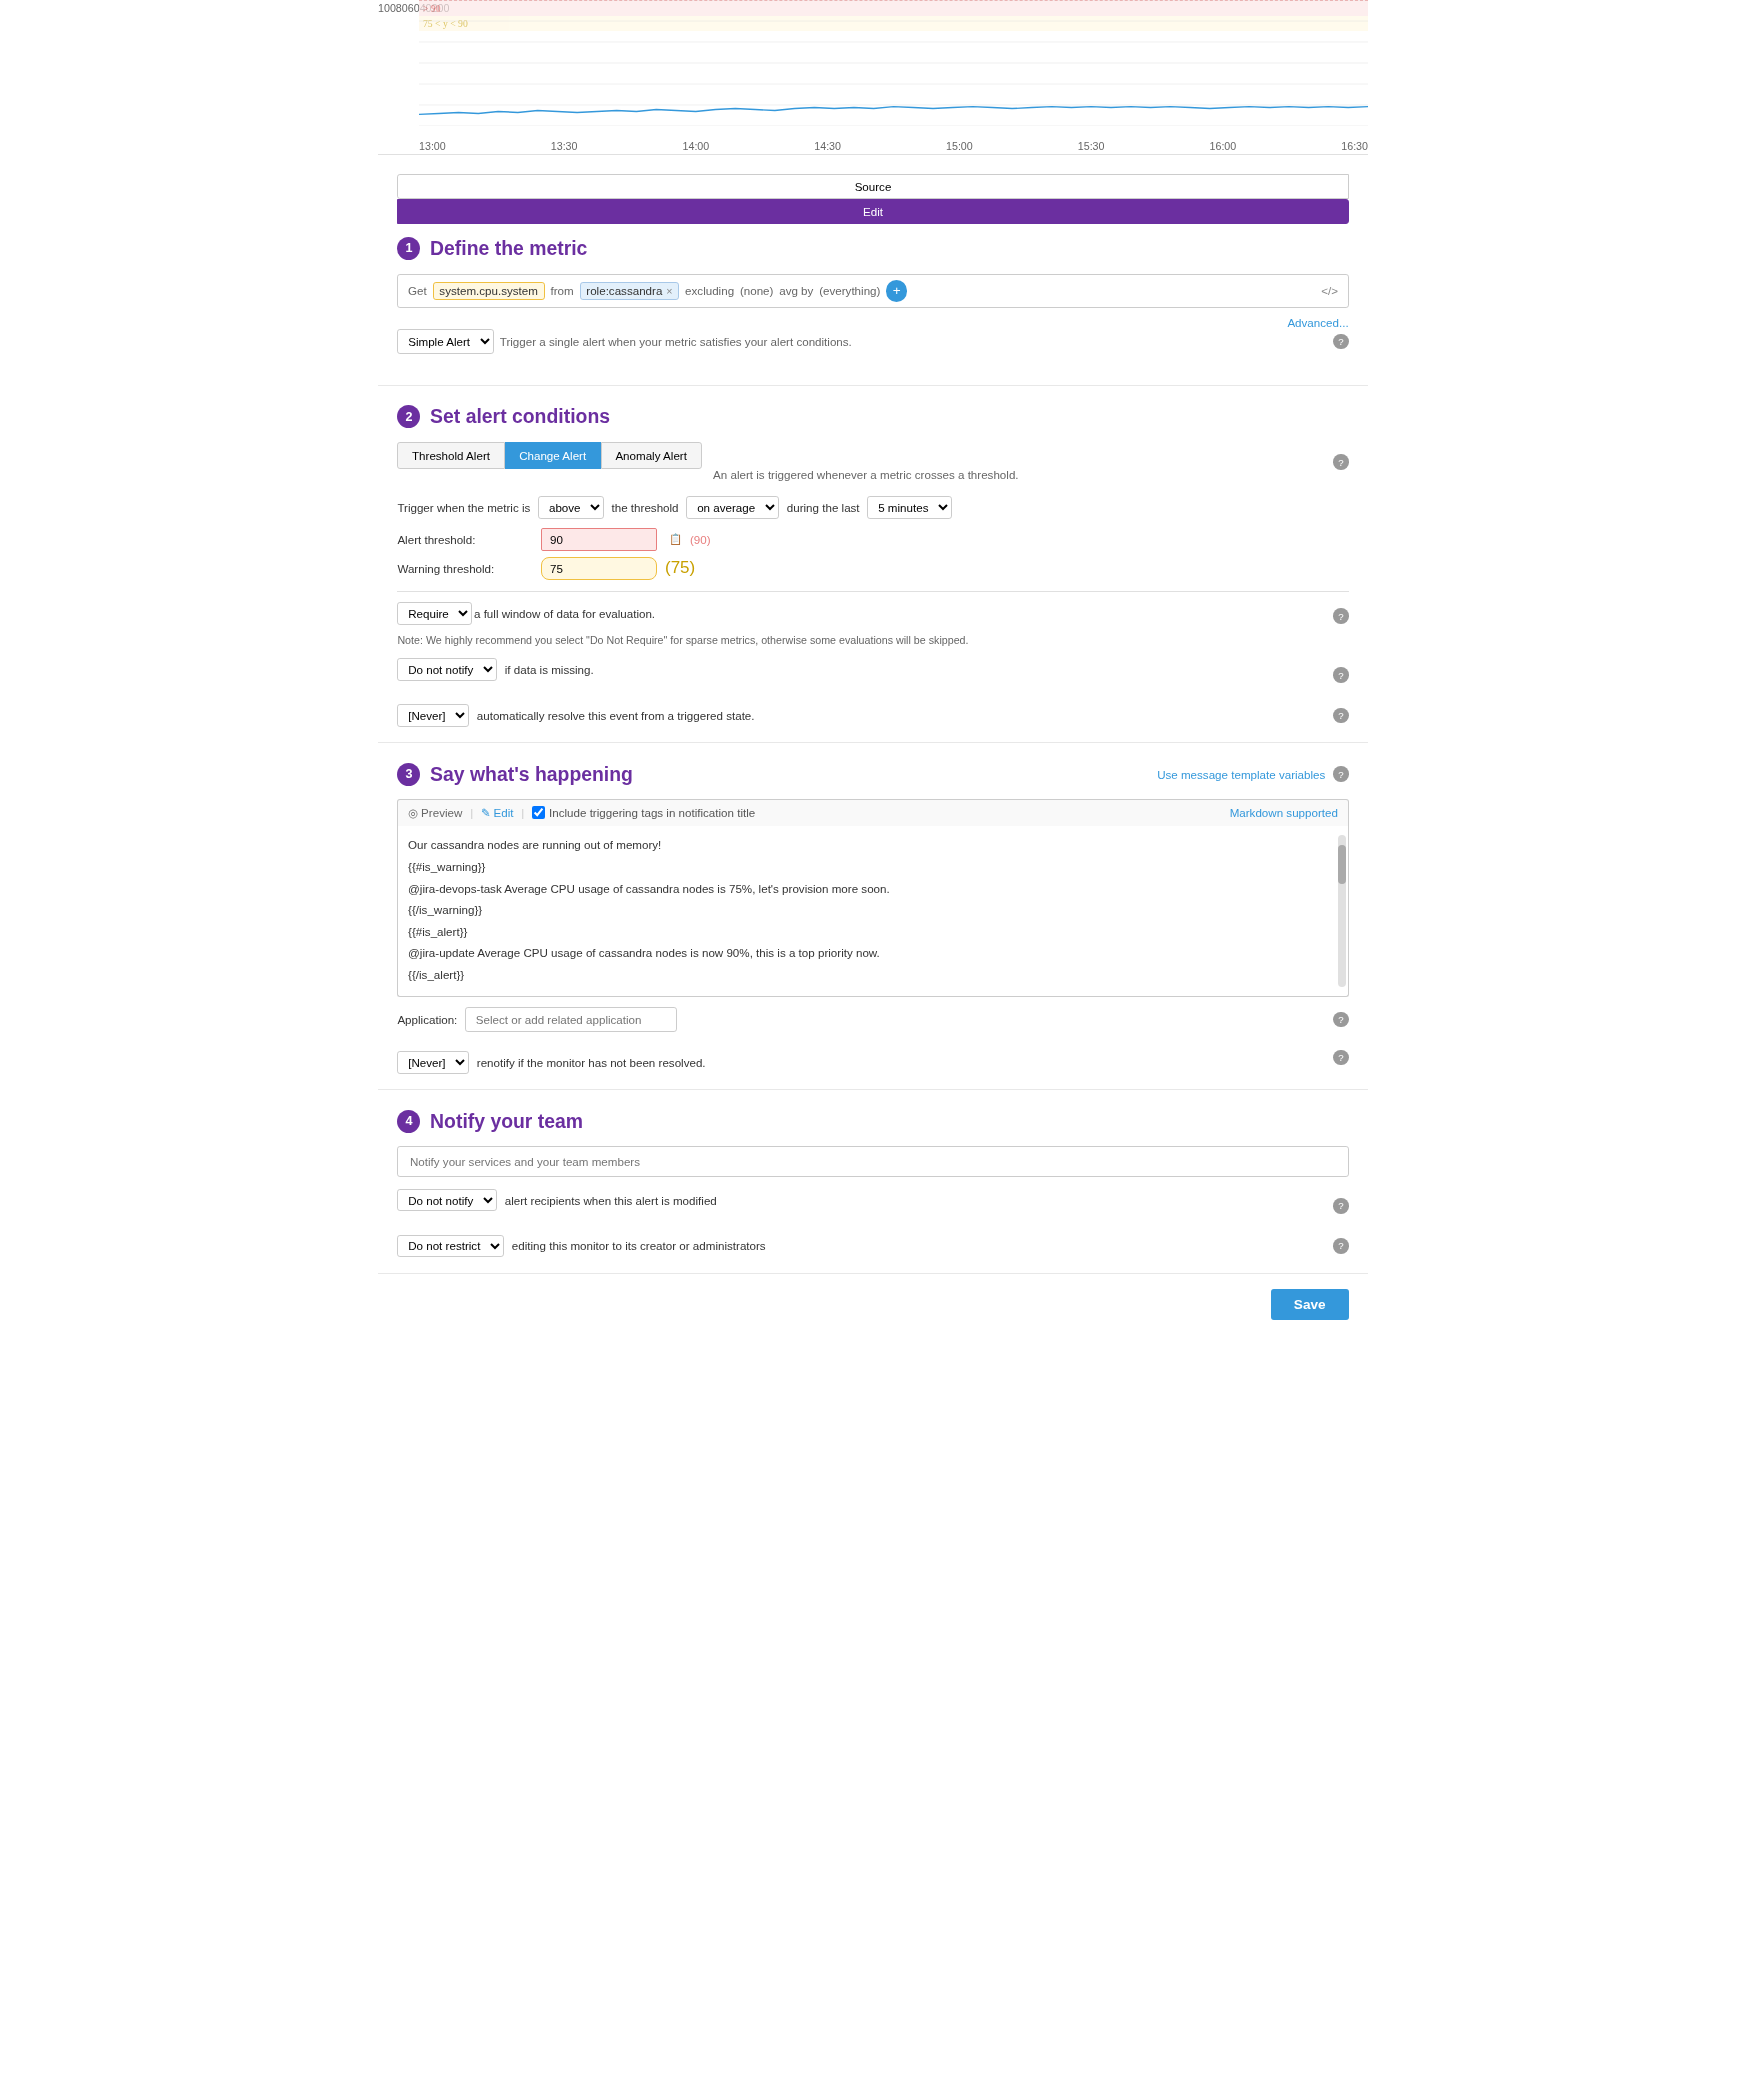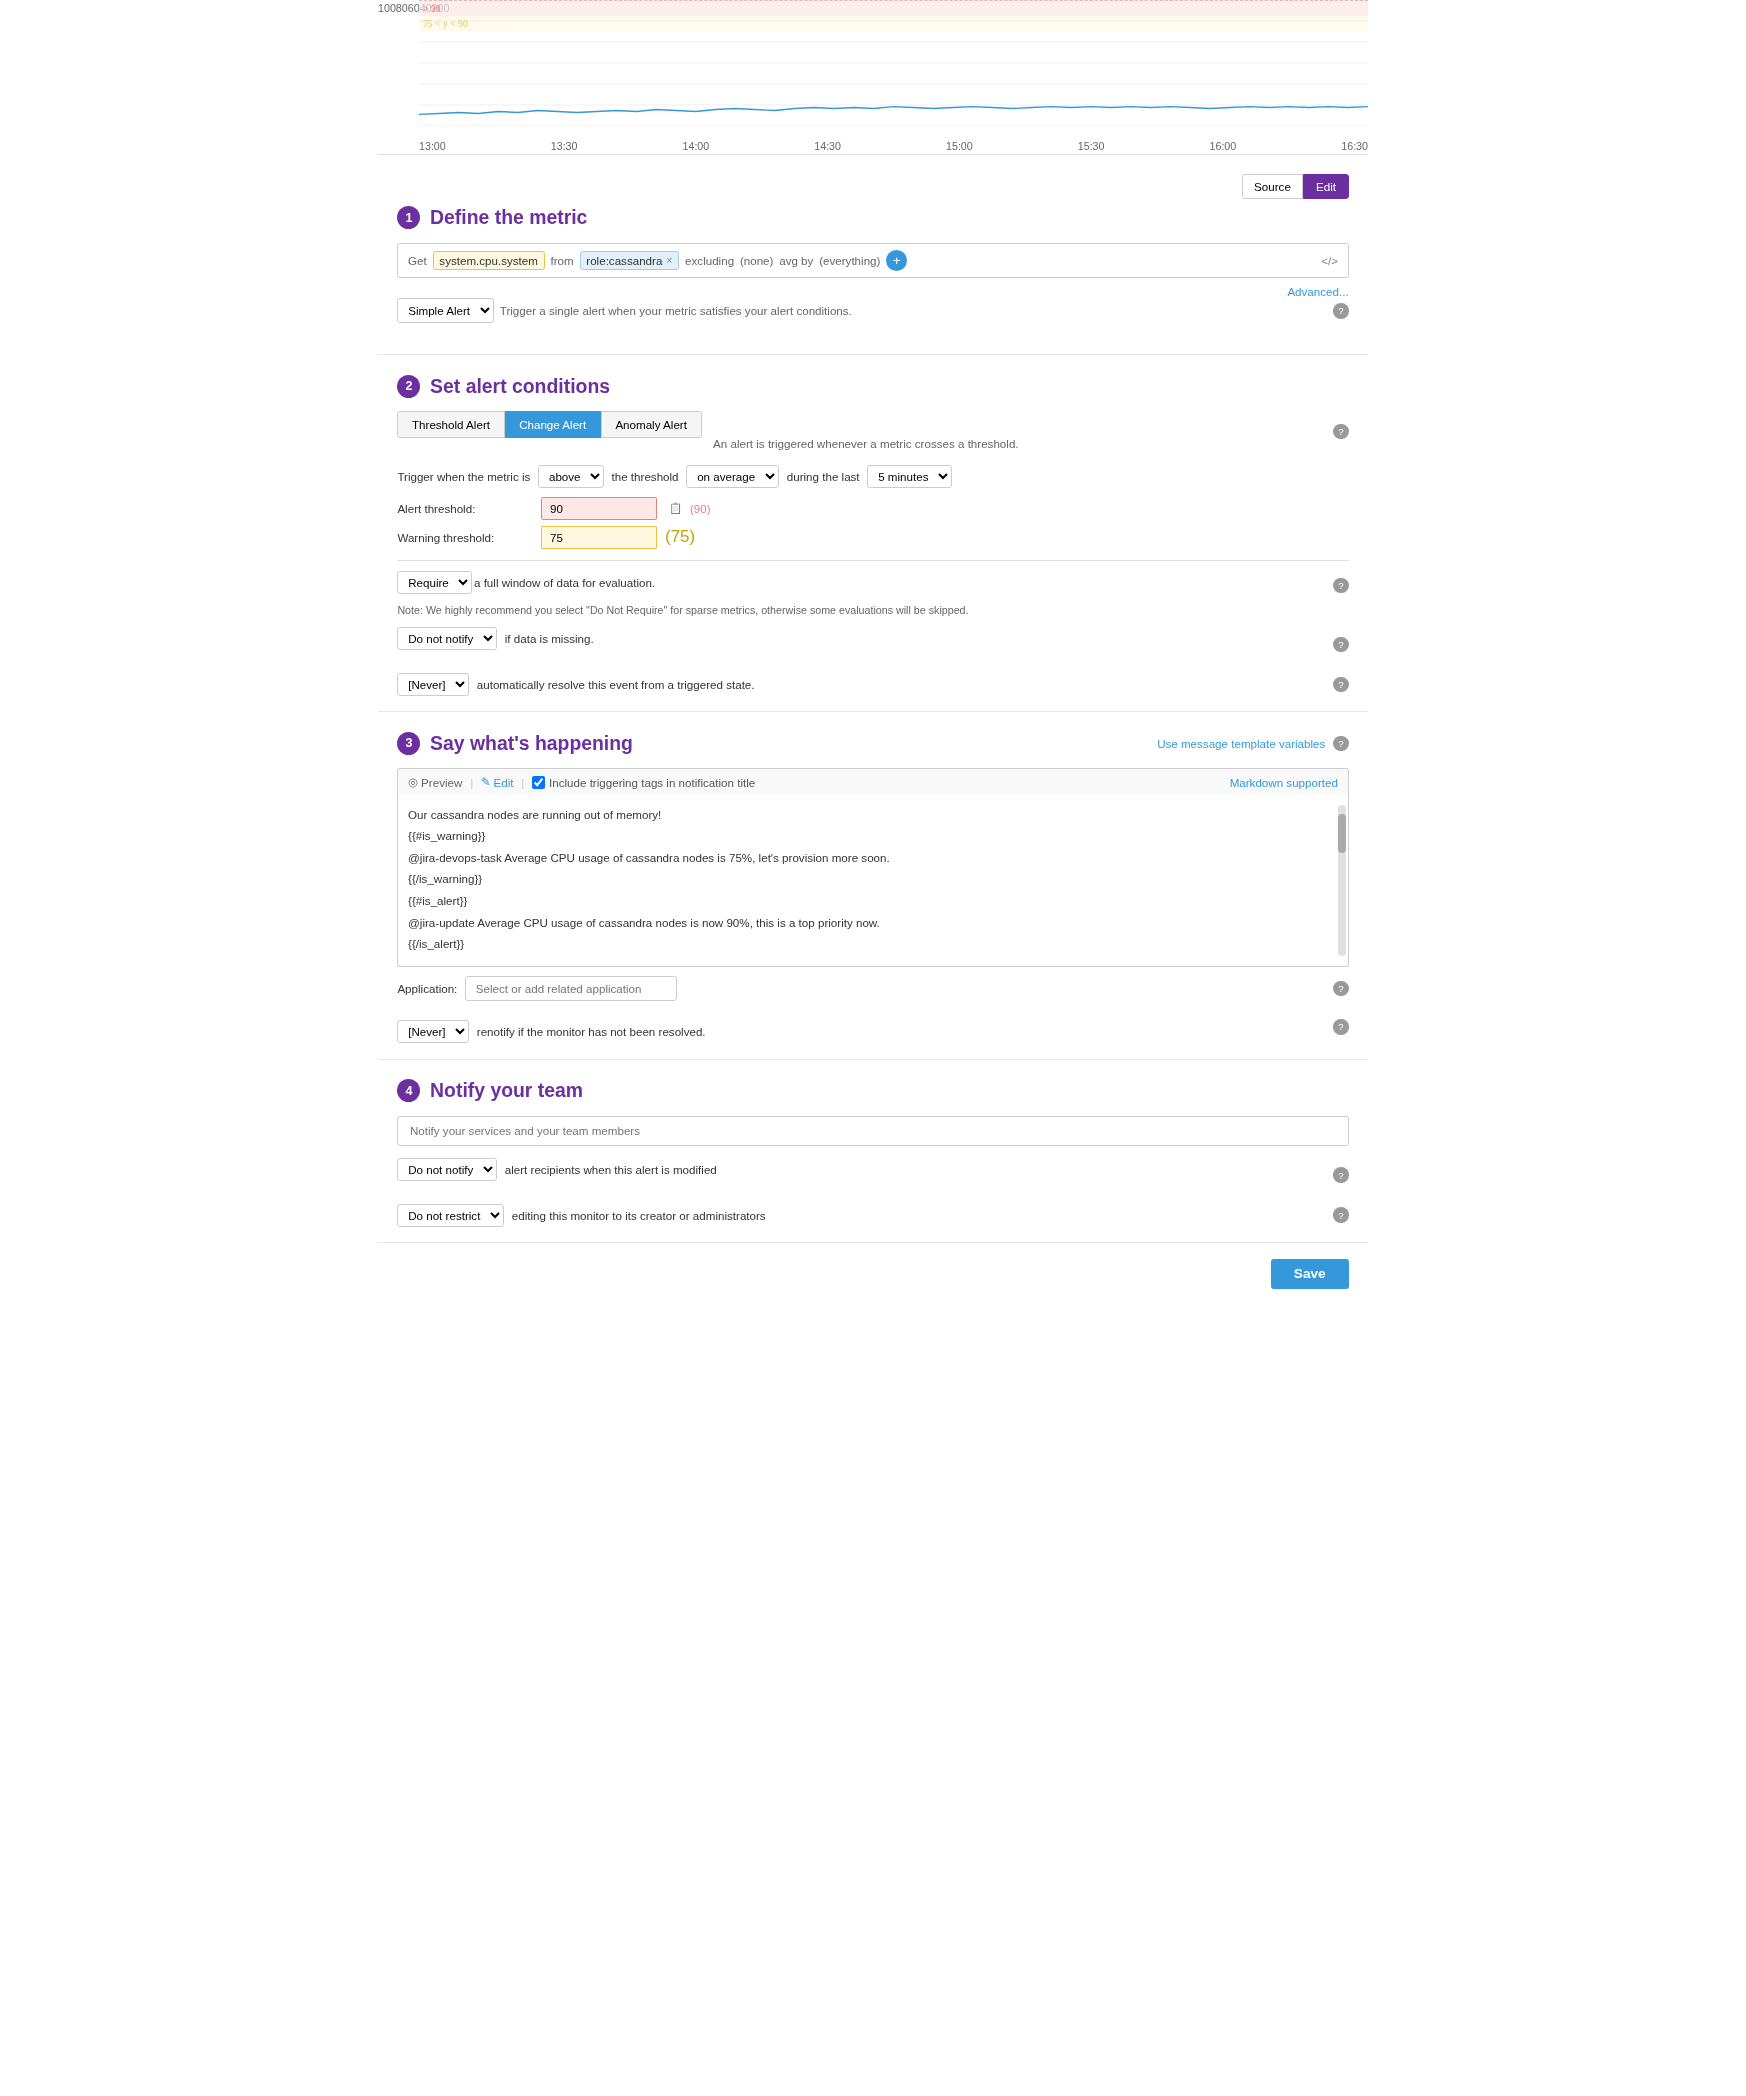--- a/index.html
+++ b/index.html
@@ -11,21 +11,21 @@
     .chart-area { position: relative; padding: 7.8px 0 19.4px 39px; border-bottom: 1px solid #e0e0e0; height: 155px; overflow: hidden; }
     .chart-line { fill: none; stroke: #3498db; stroke-width: 1.5; }
 
     
     .section { padding: 19.4px 19.4px 15.5px 19.4px; border-bottom: 1px solid #e8e8e8; }
     .section-header { display: flex; align-items: center; margin-bottom: 13.6px; }
     .step-number { display: inline-flex; align-items: center; justify-content: center; width: 23px; height: 23px; border-radius: 50%; background: #6b2fa0; color: #fff; font-size: 12.6px; font-weight: bold; margin-right: 9.7px; flex-shrink: 0; }
     .section-title { font-size: 19.4px; font-weight: bold; color: #6b2fa0; }
 
     
-    .source-edit-row { display: flex; justify-content: flex-end; margin-bottom: 7px; }
+    .source-edit-row { display: flex; justify-content: flex-end; margin-bottom: 13px; flex-direction: column; }
     .btn-source { border: 1px solid #ccc; background: #fff; padding: 4.9px 11.6px; cursor: pointer; font-size: 11.6px; border-radius: 2.9px 0 0 2.9px; }
     .btn-edit { border: 1px solid #6b2fa0; background: #6b2fa0; color: #fff; padding: 4.9px 11.6px; cursor: pointer; font-size: 11.6px; border-radius: 0 2.9px 2.9px 0; }
 
     
     .metric-row { display: flex; align-items: center; gap: 5.8px; flex-wrap: wrap; margin-bottom: 7.8px; border: 1px solid #ccc; padding: 5.8px 9.7px; border-radius: 2.9px; }
     .tag { display: inline-flex; align-items: center; background: #e8f4f8; border: 1px solid #b8d9e8; border-radius: 2.9px; padding: 1.9px 5.8px; font-size: 11.6px; color: #333; }
     .tag-yellow { background: #fff8e1; border-color: #f0c040; color: #333; }
     .tag-blue { background: #e3f0fb; border-color: #a8c8e8; color: #333; }
     .tag .close-x { margin-left: 3.9px; cursor: pointer; color: #888; font-size: 10.7px; }
     .metric-label { font-size: 11.6px; color: #666; }
@@ -45,21 +45,21 @@
     .tab-btn:last-child { border-radius: 0 2.9px 2.9px 0; }
     .tab-btn.active-blue { background: #3498db; color: #fff; border-color: #3498db; }
     .tab-desc { font-size: 11.6px; color: #666; margin-left: 11.6px; align-self: center; margin-top: 24px; }
 
     
     .trigger-row { display: flex; align-items: center; gap: 7.8px; flex-wrap: wrap; margin-bottom: 9.7px; font-size: 11.6px; }
     .threshold-inputs { display: grid; gap: 5.8px; margin-bottom: 11.6px; }
     .threshold-row { display: flex; align-items: center; gap: 7.8px; }
     .threshold-label { font-size: 11.6px; color: #333; width: 136px; }
     .threshold-input-alert { border: 1px solid #e87e7e; background: #fde8e8; padding: 3.9px 7.8px; width: 116px; font-size: 11.6px; border-radius: 1.9px; }
-    .threshold-input-warning { border: 1px solid #f0c040; background: #fff8e1; padding: 3.9px 7.8px; width: 116px; font-size: 11.6px; border-radius: 1px; }
+    .threshold-input-warning { border: 1px solid #f0c040; background: #fff8e1; padding: 3.9px 7.8px; width: 116px; font-size: 11.6px; border-radius: 8px; }
     .threshold-value-alert { color: #e87e7e; font-size: 11.6px; }
     .threshold-value-warning { color: #c8a000; font-size: 17px; }
 
     
     .require-row { display: flex; align-items: center; gap: 2px; font-size: 11.6px; margin-bottom: 5.8px; }
     .note-text { font-size: 10.7px; color: #666; margin-bottom: 11.6px; margin-top: 1.9px; }
     .missing-row { display: flex; align-items: center; gap: 7.8px; font-size: 11.6px; margin-bottom: 11.6px; }
     .resolve-row { display: flex; align-items: center; gap: 7.8px; font-size: 11.6px; }
 
     

